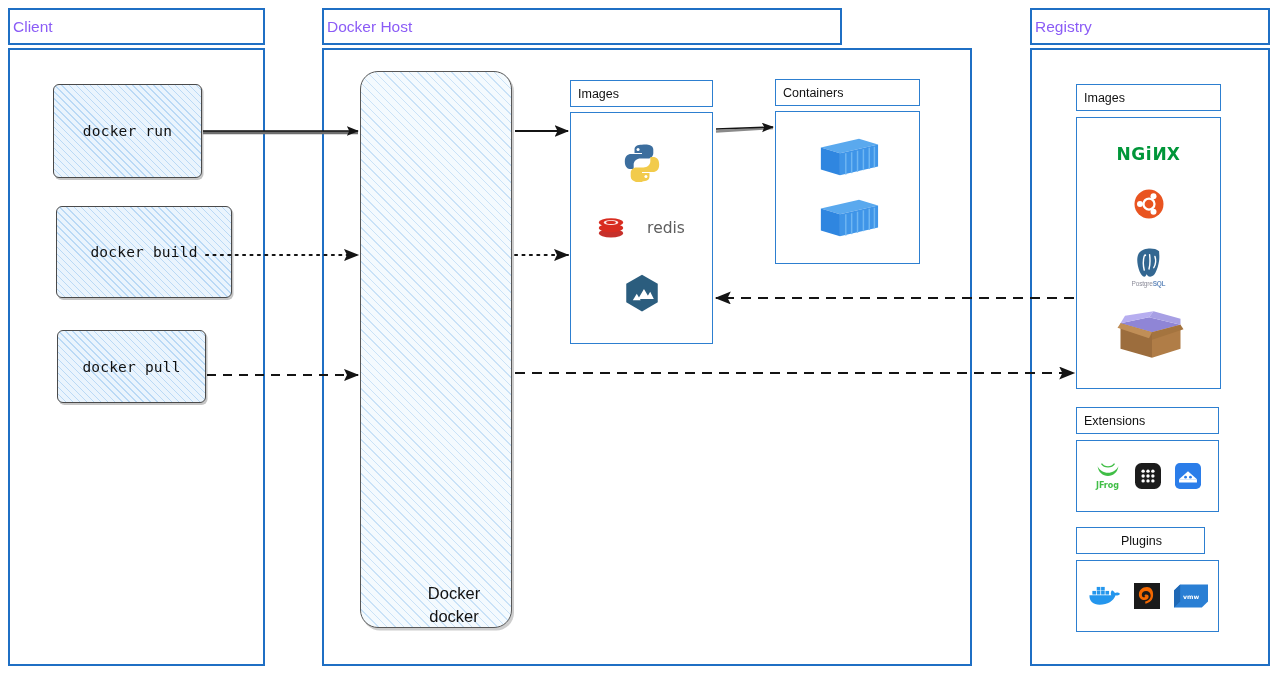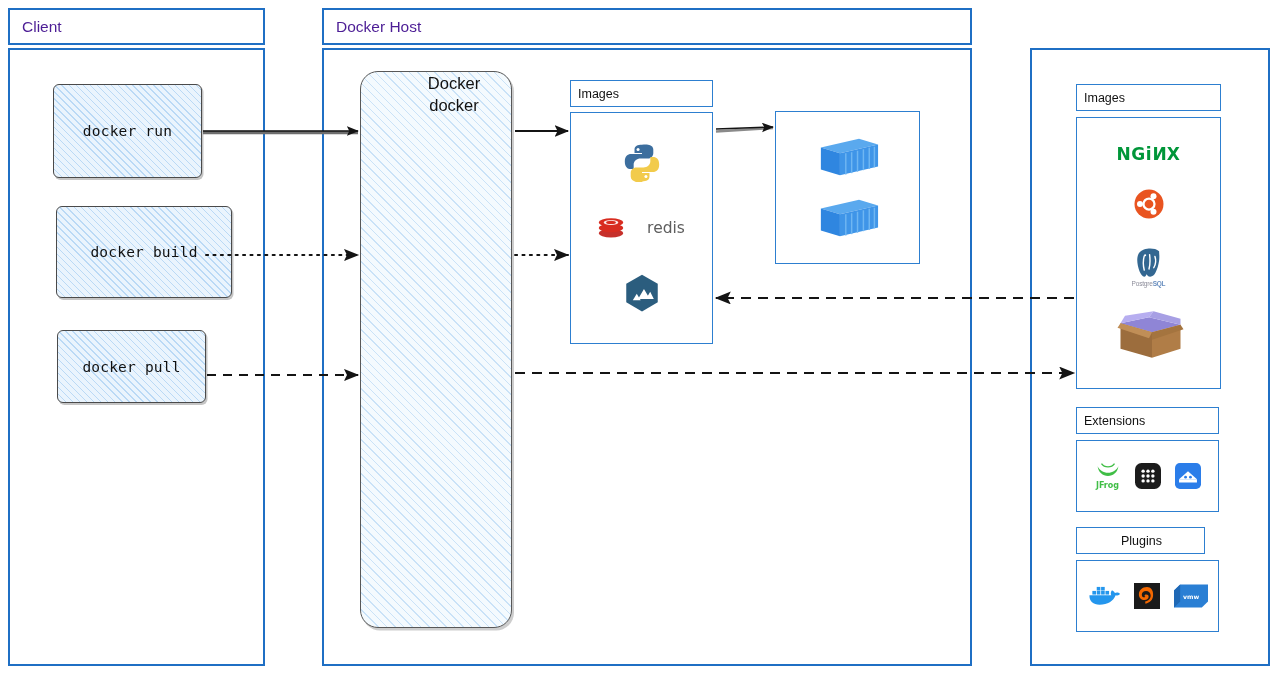--- a/index.html
+++ b/index.html
@@ -10,23 +10,23 @@
     overflow: hidden;
   }
   #stage { position: relative; width: 1280px; height: 675px; }
 
   
   .title-box {
     position: absolute;
     border: 2px solid #1f6fc4;
     background: #fff;
     display: flex; align-items: center;
-    padding-left: 12px;
+    padding-left: 3px;
     font-size: 15.5px;
-    color: #4c1d95;
+    color: #8b5cf6;
   }
   
   .panel {
     position: absolute;
     border: 2px solid #1f6fc4;
     background: #fff;
   }
   
   .sec-head {
     position: absolute;
@@ -67,21 +67,21 @@
   .daemon {
     position: absolute;
     border: 1.6px solid #585858;
     border-radius: 18px;
     background:
       repeating-linear-gradient(45deg,
         rgba(120,180,235,.34) 0px, rgba(120,180,235,.34) 1px,
         rgba(255,255,255,0) 1px, rgba(255,255,255,0) 6px),
       #f4fafe;
     box-shadow: 2px 2.5px 0 rgba(90,90,90,.3);
-    display: flex; align-items: flex-start; justify-content: center;
+    display: flex; align-items: flex-end; justify-content: center;
     text-align: center;
     font-size: 16.5px; line-height: 1.35; color: #111; padding-left: 36px;
   }
 
   
   #wires { position: absolute; left: 0; top: 0; width: 1280px; height: 675px; pointer-events: none; }
 
   
   .icon-slot { position: absolute; display: flex; align-items: center; justify-content: center; }
   .row-icons { display: flex; align-items: center; justify-content: center; gap: 14px; width: 100%; }
@@ -112,21 +112,21 @@
   <div class="cmd-box" style="left:53px; top:84px; width:149px; height:94px;">
     <span>docker run</span>
   </div>
   <div class="cmd-box" style="left:56px; top:206px; width:176px; height:92px;">
     <span>docker build</span>
   </div>
   <div class="cmd-box" style="left:57px; top:330px; width:149px; height:73px;">
     <span>docker pull</span>
   </div>
 
-  <div class="title-box" style="left:322px; top:8px; width:650px; height:37px;">
+  <div class="title-box" style="left:322px; top:8px; width:520px; height:37px;">
     <span>Docker Host</span>
   </div>
   <div class="panel" style="left:322px; top:48px; width:650px; height:618px;"></div>
 
   <div class="daemon" style="left:360px; top:71px; width:152px; height:557px;">
     <div>
       <div>Docker</div>
       <div>docker</div>
     </div>
   </div>
@@ -158,20 +158,23 @@
 
     <span class="icon-slot" style="position:relative; width:44px; height:44px;">
       <svg width="42" height="42" viewBox="0 0 64 64" aria-hidden="true">
         <polygon points="32,4 56,18 56,46 32,60 8,46 8,18" fill="#2b5d7e"></polygon>
         <path d="M26 41 L35 26 L44 41 Z M38 41 L44.5 30 L50 41 Z" fill="#ffffff"></path>
         <path d="M18 43 L24 33 L30 43 Z" fill="#ffffff"></path>
       </svg>
     </span>
   </div>
 
+  <div class="sec-head" style="left:775px; top:79px; width:145px; height:27px;">
+    <span>Containers</span>
+  </div>
   <div class="sec-body" style="left:775px; top:111px; width:145px; height:153px; justify-content:space-around; padding:14px 0;">
     <span class="icon-slot" style="position:relative;width:68px;height:48px;">
       <svg width="66" height="46" viewBox="0 0 90 62" aria-hidden="true">
         <polygon points="8,18 60,6 86,14 34,26" fill="#5aa9ee"></polygon>
         <polygon points="8,18 34,26 34,56 8,48" fill="#2f86e0"></polygon>
         <polygon points="34,26 86,14 86,44 34,56" fill="#3f95e8"></polygon>
         <g stroke="#6fb6f2" stroke-width="2">
           <line x1="42" y1="26" x2="42" y2="55"></line>
             <line x1="50" y1="24.5" x2="50" y2="53"></line>
           <line x1="58" y1="22.5" x2="58" y2="51"></line>
@@ -191,20 +194,23 @@
             <line x1="50" y1="24.5" x2="50" y2="53"></line>
           <line x1="58" y1="22.5" x2="58" y2="51"></line>
             <line x1="66" y1="20.5" x2="66" y2="49"></line>
           <line x1="74" y1="18.5" x2="74" y2="47"></line>
             <line x1="81" y1="17" x2="81" y2="45"></line>
         </g>
       </svg>
     </span>
   </div>
 
+  <div class="title-box" style="left:1030px; top:8px; width:240px; height:37px;">
+    <span>Registry</span>
+  </div>
   <div class="panel" style="left:1030px; top:48px; width:240px; height:618px;"></div>
 
   <div class="sec-head" style="left:1076px; top:84px; width:145px; height:27px;">
     <span>Images</span>
   </div>
   <div class="sec-body" style="left:1076px; top:117px; width:145px; height:272px; justify-content:space-around; padding:14px 0;">
 
     <span class="nginx-txt">
       NGi<span class="flip">N</span>X
     </span>

